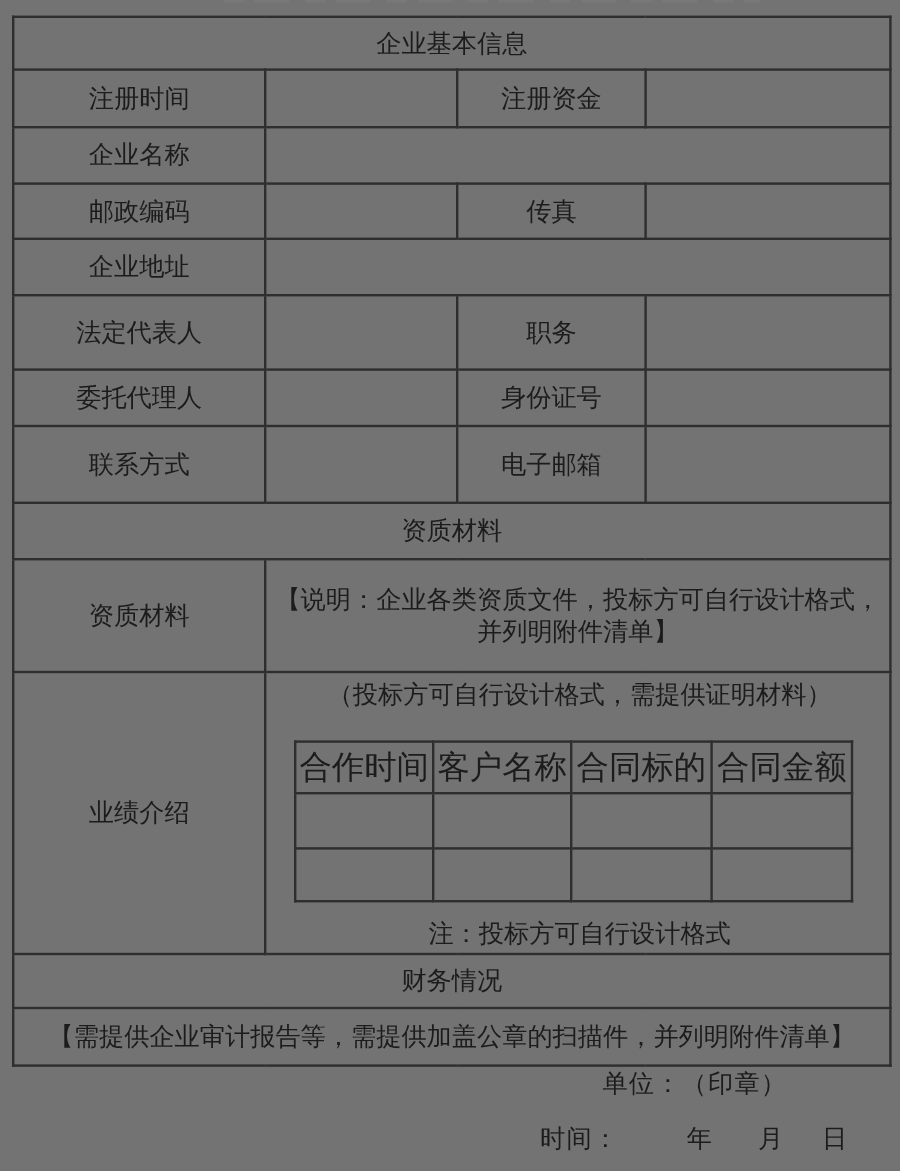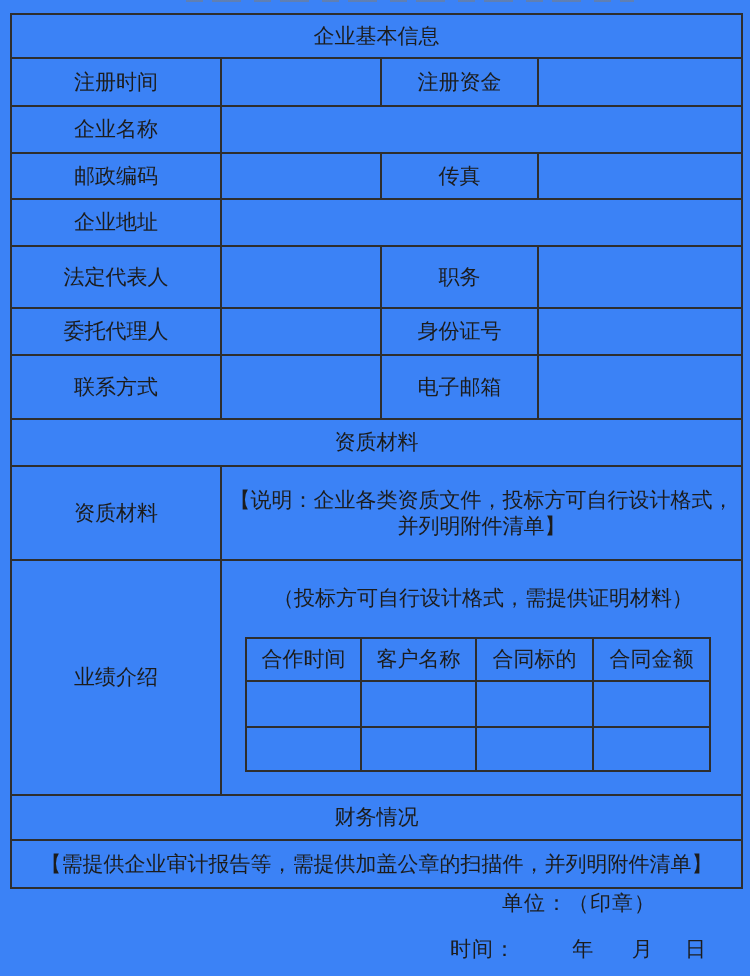--- a/index.html
+++ b/index.html
@@ -1,38 +1,38 @@
 <!DOCTYPE html>
 <html><head>
 <meta charset="utf-8">
 <style>
   html,body{margin:0;padding:0;background:#ffffff;}
   .page{
-    position:relative;width:750px;height:976px;background:#3b82f6;overflow:hidden;
+    position:relative;width:750px;height:976px;background:#737373;overflow:hidden;
     font-family:"Liberation Serif","DejaVu Serif",serif;color:#1c1c1c;
   }
   
   .artifact{
     position:absolute;top:0;left:186px;width:448px;height:2px;opacity:.55;
     background:repeating-linear-gradient(90deg,#7d7d7d 0 17px,transparent 17px 26px,#7d7d7d 26px 55px,transparent 55px 68px);
   }
   table.main{
     position:absolute;left:10px;top:13px;width:731px;
     border-collapse:collapse;table-layout:fixed;font-size:21px;
   }
   table.main td{
     border:2px solid #2e2e2e;text-align:center;vertical-align:middle;
     padding:0;overflow:hidden;line-height:1.25;
   }
   td.left{text-align:left;padding:0 8px;}
   td.desc-cell{text-align:left;padding:0 8px;line-height:2.15;}
   td.perf-cell{vertical-align:top;text-align:left;padding:9px 0 0 10px;}
   .perf-hint{margin:2px 0 0 3px;}
   table.nested{
-    margin:25px 0 0 23px;width:464px;border-collapse:collapse;table-layout:fixed;font-size:21px;
+    margin:25px 0 0 23px;width:464px;border-collapse:collapse;table-layout:fixed;font-size:27px;
   }
   table.nested td{
     border:2px solid #2e2e2e;text-align:center;vertical-align:middle;padding:0;
   }
   .perf-note{margin:13px 0 0 3px;}
   .unit-line{position:absolute;left:502px;top:889px;font-size:21px;letter-spacing:1px;white-space:pre;}
   .time-line{position:absolute;left:450px;top:935px;font-size:21px;letter-spacing:1px;white-space:pre;}
 </style>
 </head>
 <body>
@@ -131,20 +131,21 @@
                 <td></td>
               </tr>
               <tr style="height:44px">
                 <td></td>
                 <td></td>
                 <td></td>
                 <td></td>
               </tr>
             </tbody>
           </table>
+          <div class="perf-note">注：投标方可自行设计格式</div>
         </td>
       </tr>
 
       <tr style="height:45px">
         <td colspan="4">财务情况</td>
       </tr>
 
       <tr style="height:48px">
         <td colspan="4" class="left">【需提供企业审计报告等，需提供加盖公章的扫描件，并列明附件清单】</td>
       </tr>

